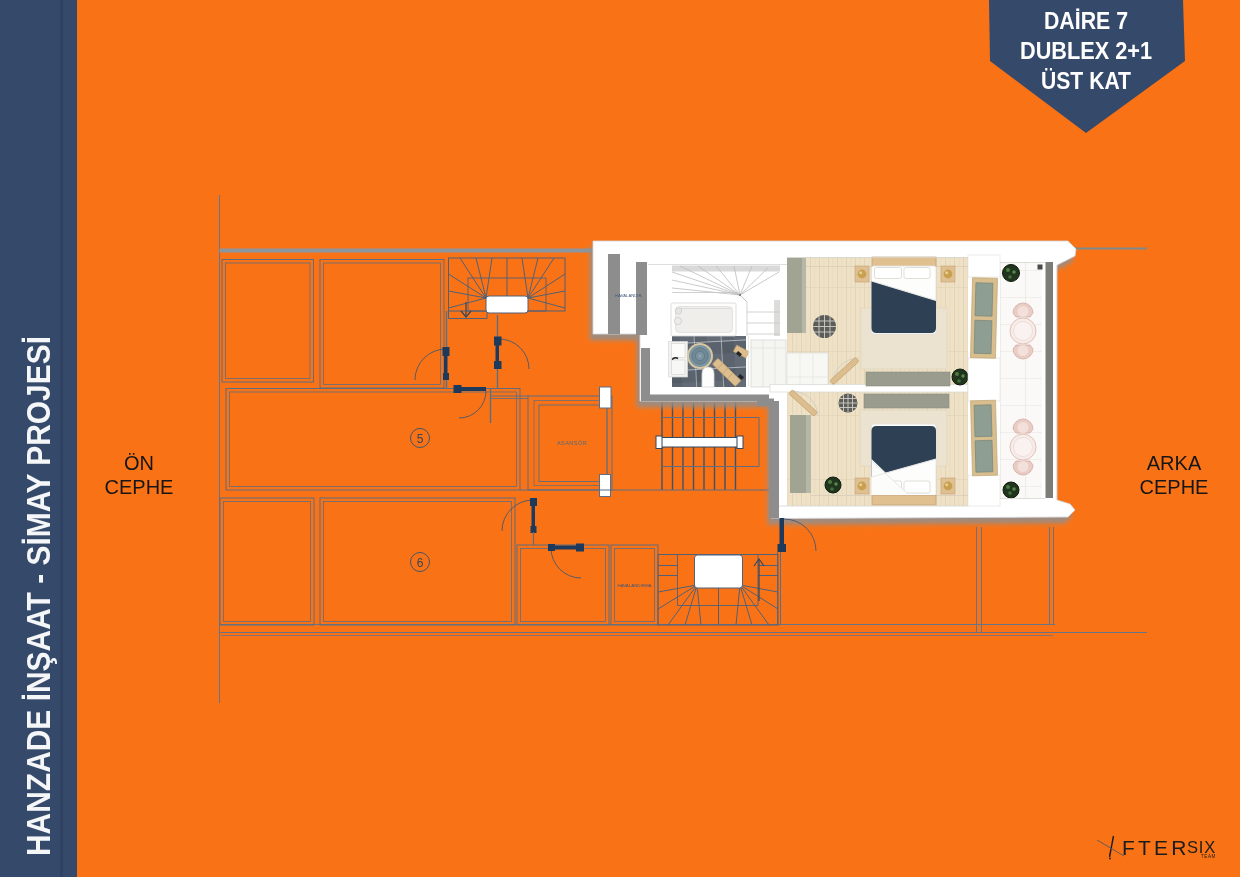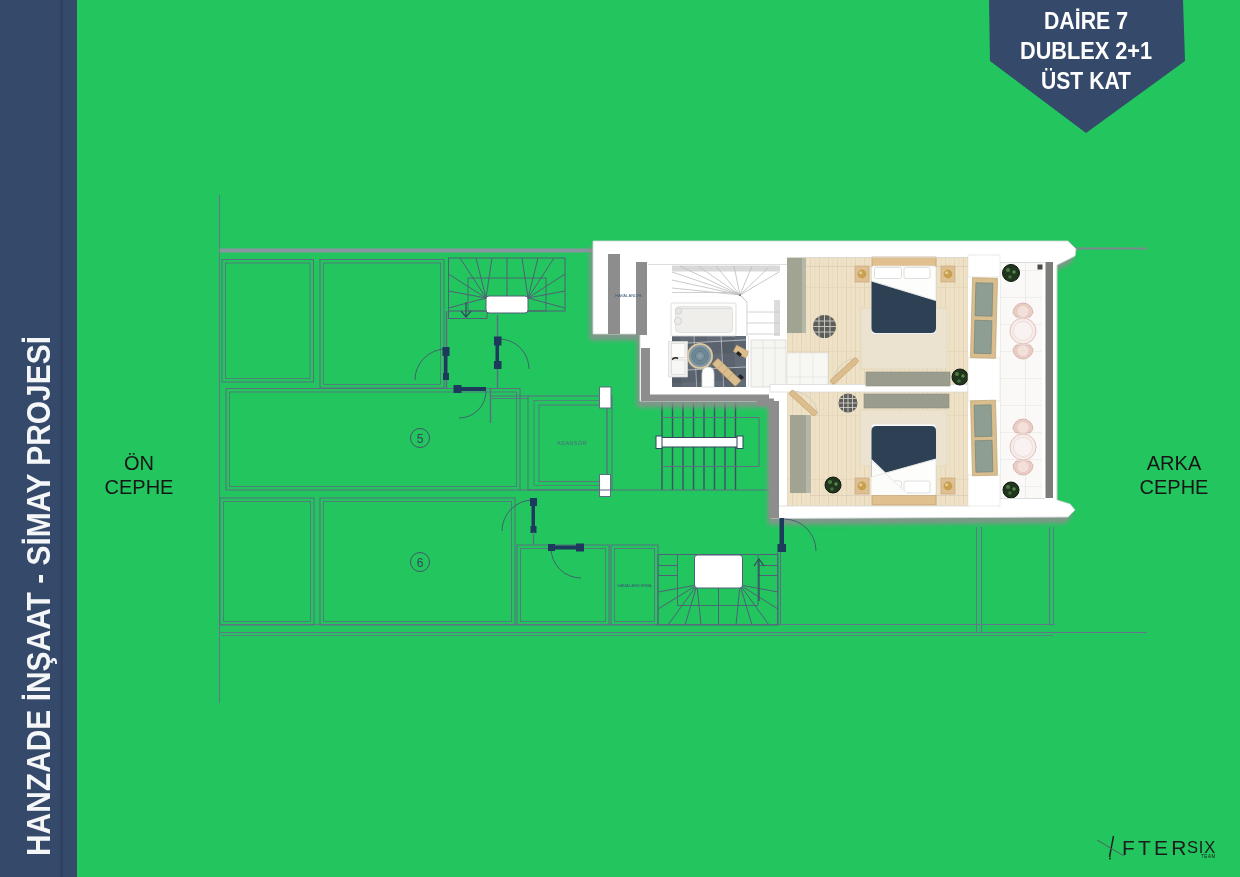--- a/index.html
+++ b/index.html
@@ -1,16 +1,16 @@
 <!DOCTYPE html>
 <html><head>
 <meta charset="utf-8">
 <style>
   html,body{margin:0;padding:0;background:#fff;}
-  #page{position:relative;width:1240px;height:877px;background:#22c55e;overflow:hidden;
+  #page{position:relative;width:1240px;height:877px;background:#f97316;overflow:hidden;
         font-family:"Liberation Sans",sans-serif;}
   svg text{font-family:"Liberation Sans",sans-serif;}
 </style>
 </head>
 <body>
 <div id="page">
 <svg width="1240" height="877" viewBox="0 0 1240 877" xmlns="http://www.w3.org/2000/svg">
 <defs>
   <pattern id="wood" width="9" height="64" patternUnits="userSpaceOnUse">
     <rect width="9" height="64" fill="#eee1c6"></rect>

